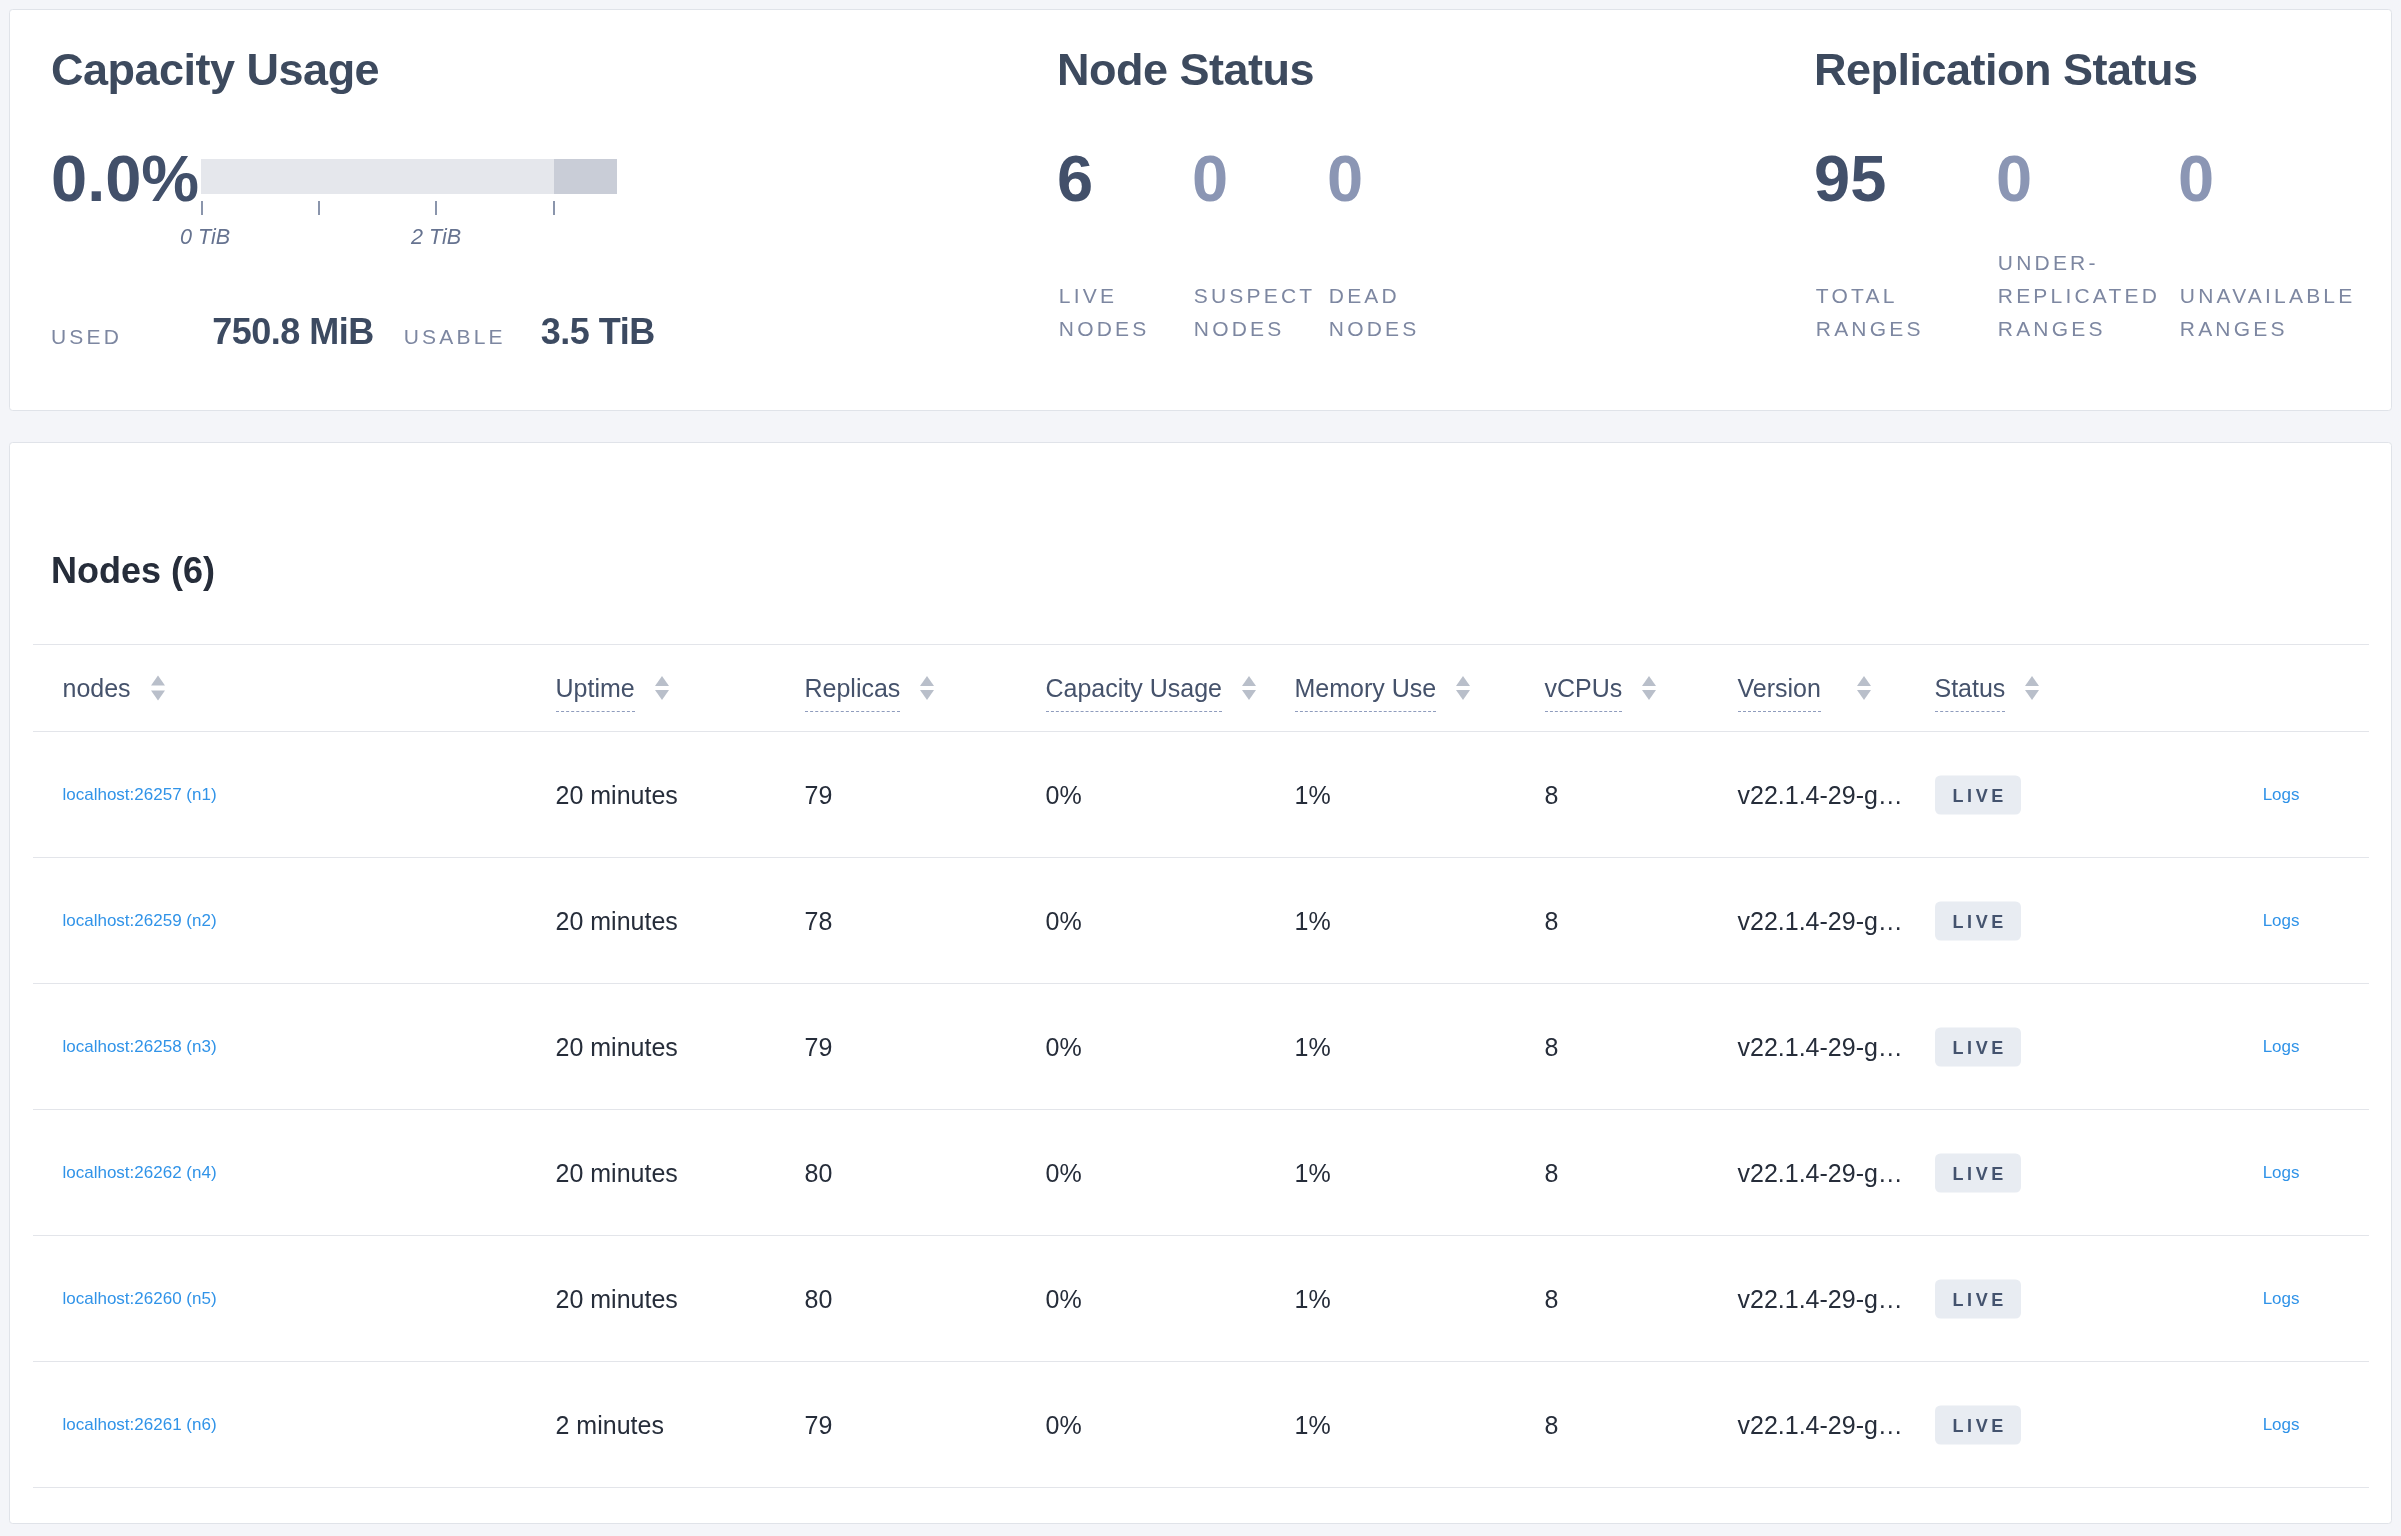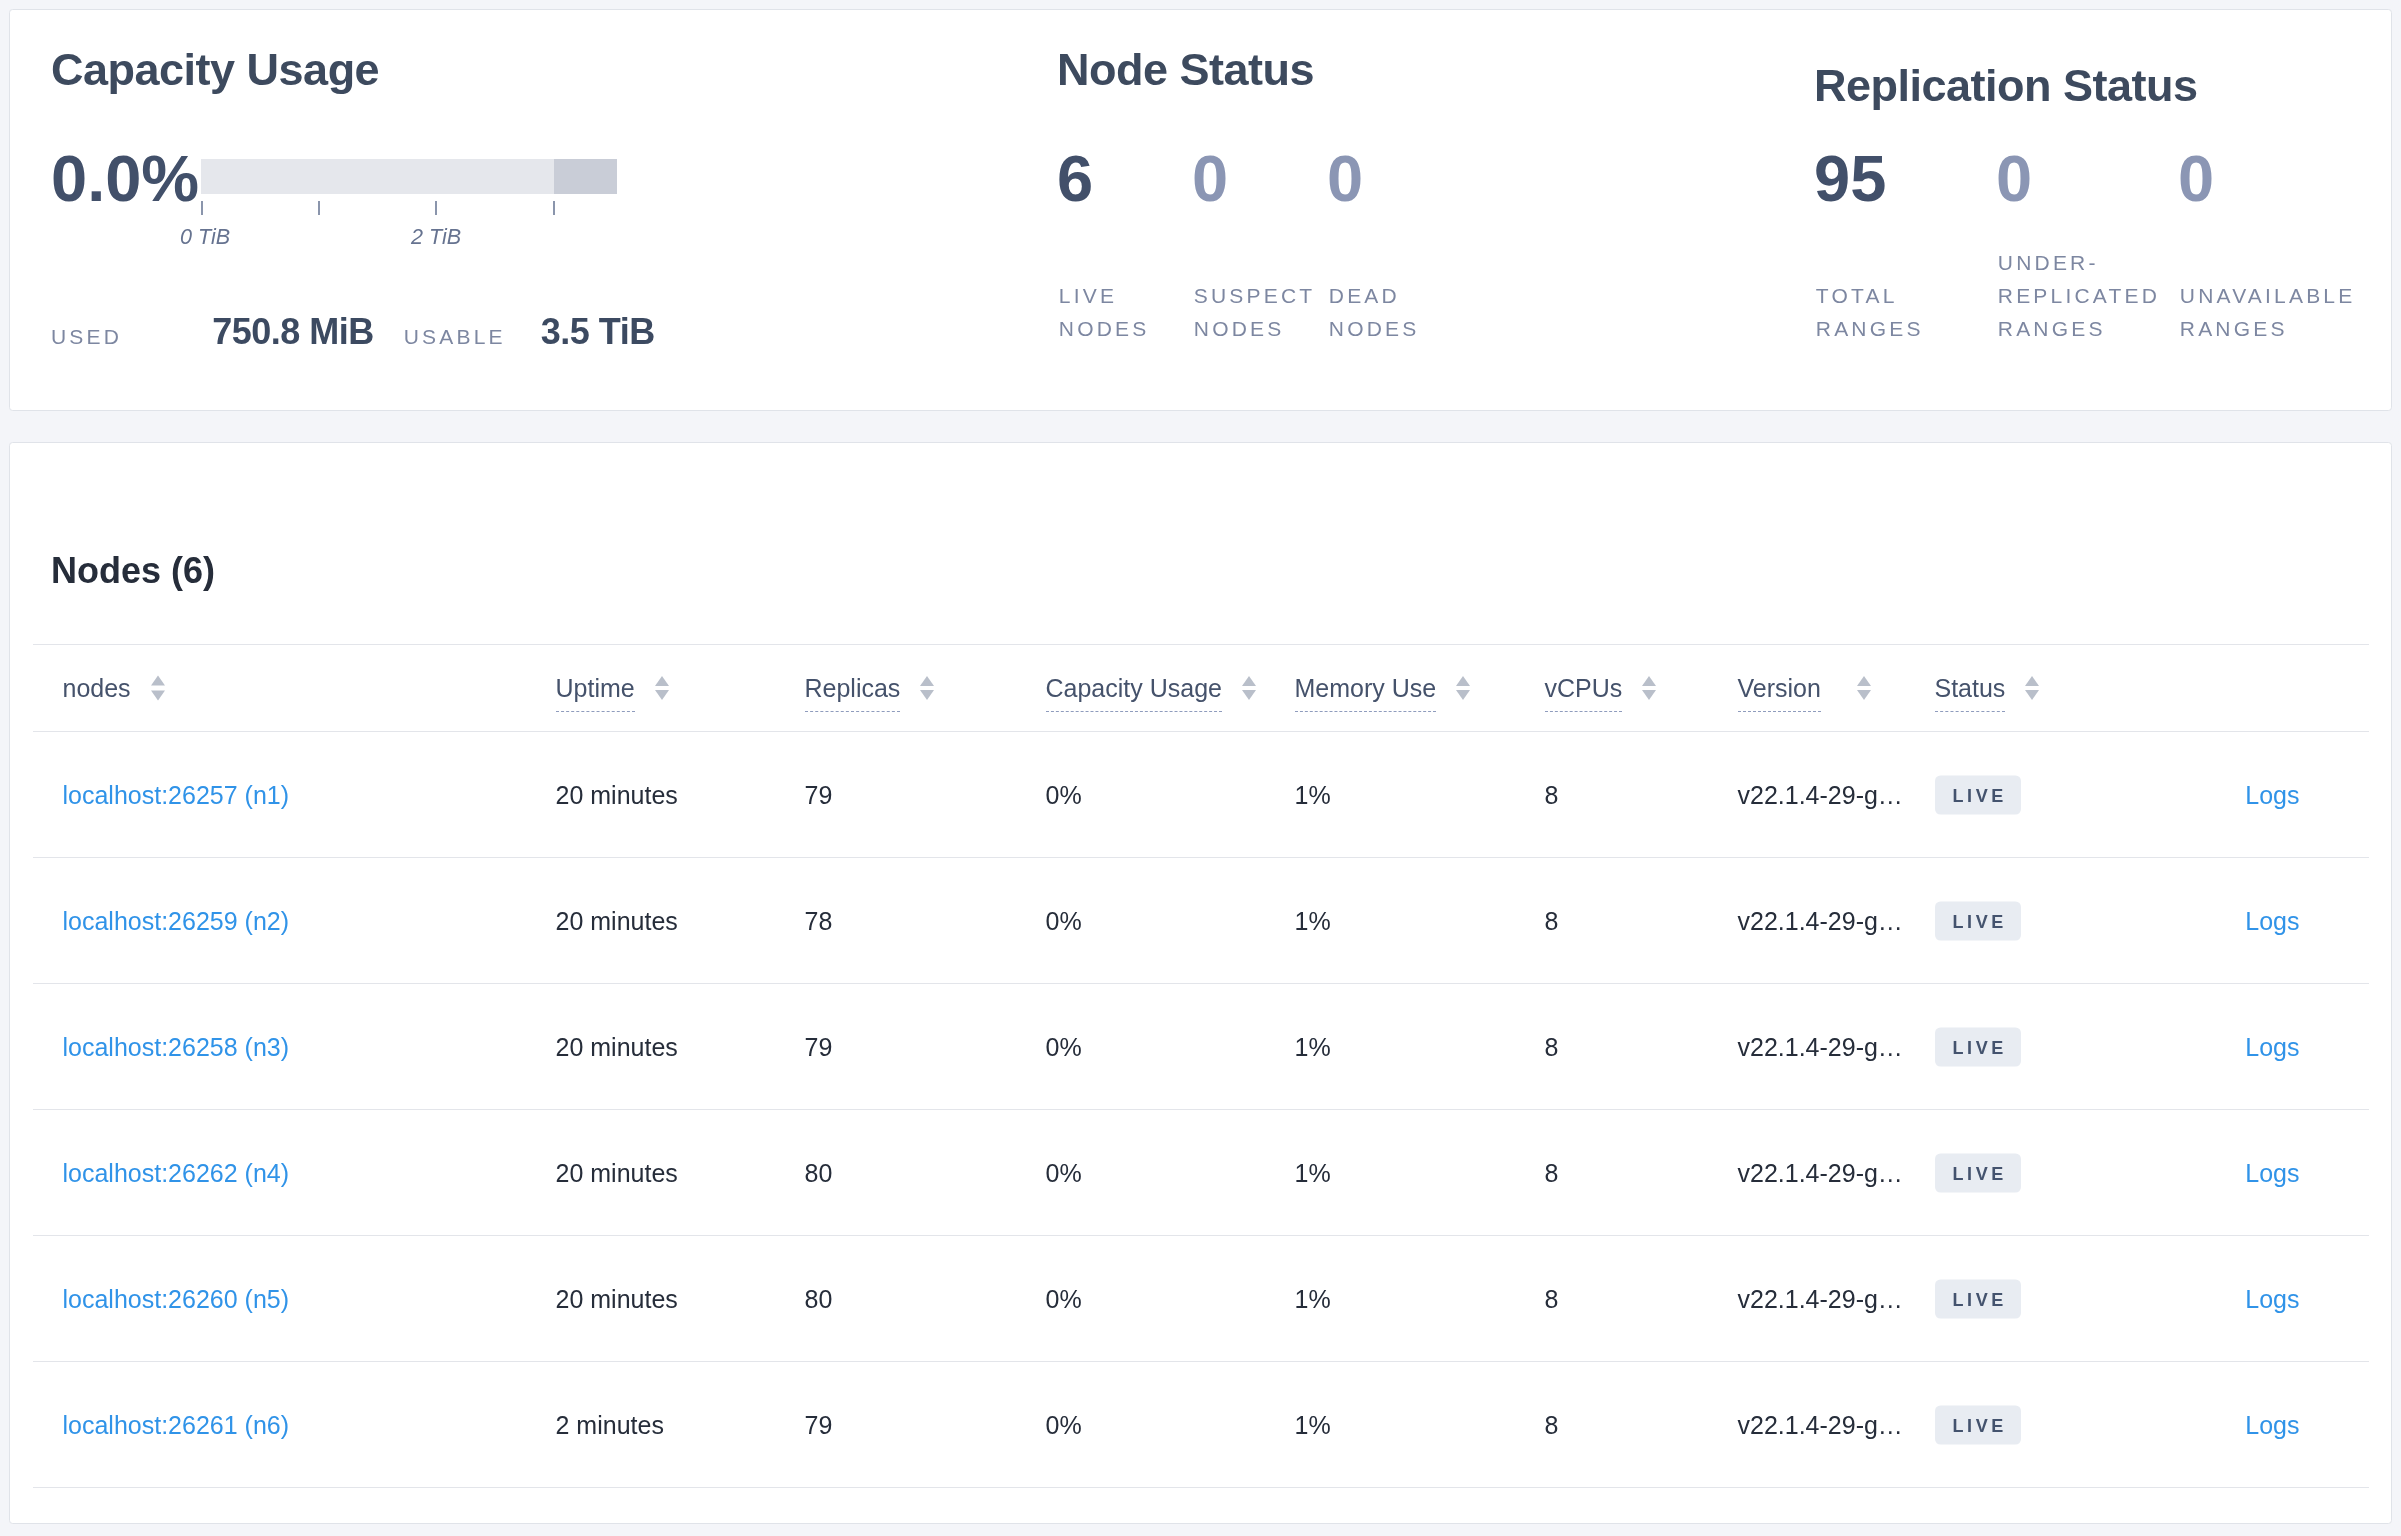--- a/index.html
+++ b/index.html
@@ -114,21 +114,21 @@
     display:flex; flex-direction:column; gap:4.5px; margin-left:20px;
   }
   .sort-up { width:0; height:0;
     border-left:7.2px solid transparent; border-right:7.2px solid transparent;
     border-bottom:10px solid #b9bfca; }
   .sort-down { width:0; height:0;
     border-left:7.2px solid transparent; border-right:7.2px solid transparent;
     border-top:10px solid #b9bfca; }
   .td { font-size:25px; color:#262d3a; }
   a.node-link, a.logs-link {
-    font-size:25px; color:#3093e8; text-decoration:none; cursor:pointer;
+    font-size:17px; color:#3093e8; text-decoration:none; cursor:pointer;
   }
   .c1 { left:30px; } .c2 { left:523px; } .c3 { left:772px; }
   .c4 { left:1013px; } .c5 { left:1262px; } .c6 { left:1512px; }
   .c7 { left:1705px;gap:16px; } .c8 { left:1902px; }
   .c9 { left:auto; right:69px; }
   .status-badge {
     display:inline-block; background:#e8ecf2; color:#44536e;
     font-size:18px; font-weight:700; letter-spacing:3.6px;
     padding:10px 14.4px 9px 18px; border-radius:5.4px; line-height:20px;
   }
@@ -171,21 +171,21 @@
       <div class="big-number dim">0</div>
       <div class="caps-label metric-label">SUSPECT NODES</div>
     </div>
     <div class="metric" style="left:1317px; width:117px;">
       <div class="big-number dim">0</div>
       <div class="caps-label metric-label">DEAD NODES</div>
     </div>
   </div>
 
   <div>
-    <div class="panel-title" style="left:1804px;margin-top:16px;">Replication Status</div>
+    <div class="panel-title" style="left:1804px;">Replication Status</div>
 
     <div class="metric" style="left:1804px; width:135px;">
       <div class="big-number">95</div>
       <div class="caps-label metric-label">TOTAL RANGES</div>
     </div>
     <div class="metric" style="left:1986px; width:167px;">
       <div class="big-number dim">0</div>
       <div class="caps-label metric-label">UNDER-REPLICATED RANGES</div>
     </div>
     <div class="metric" style="left:2168px; width:194px;">

